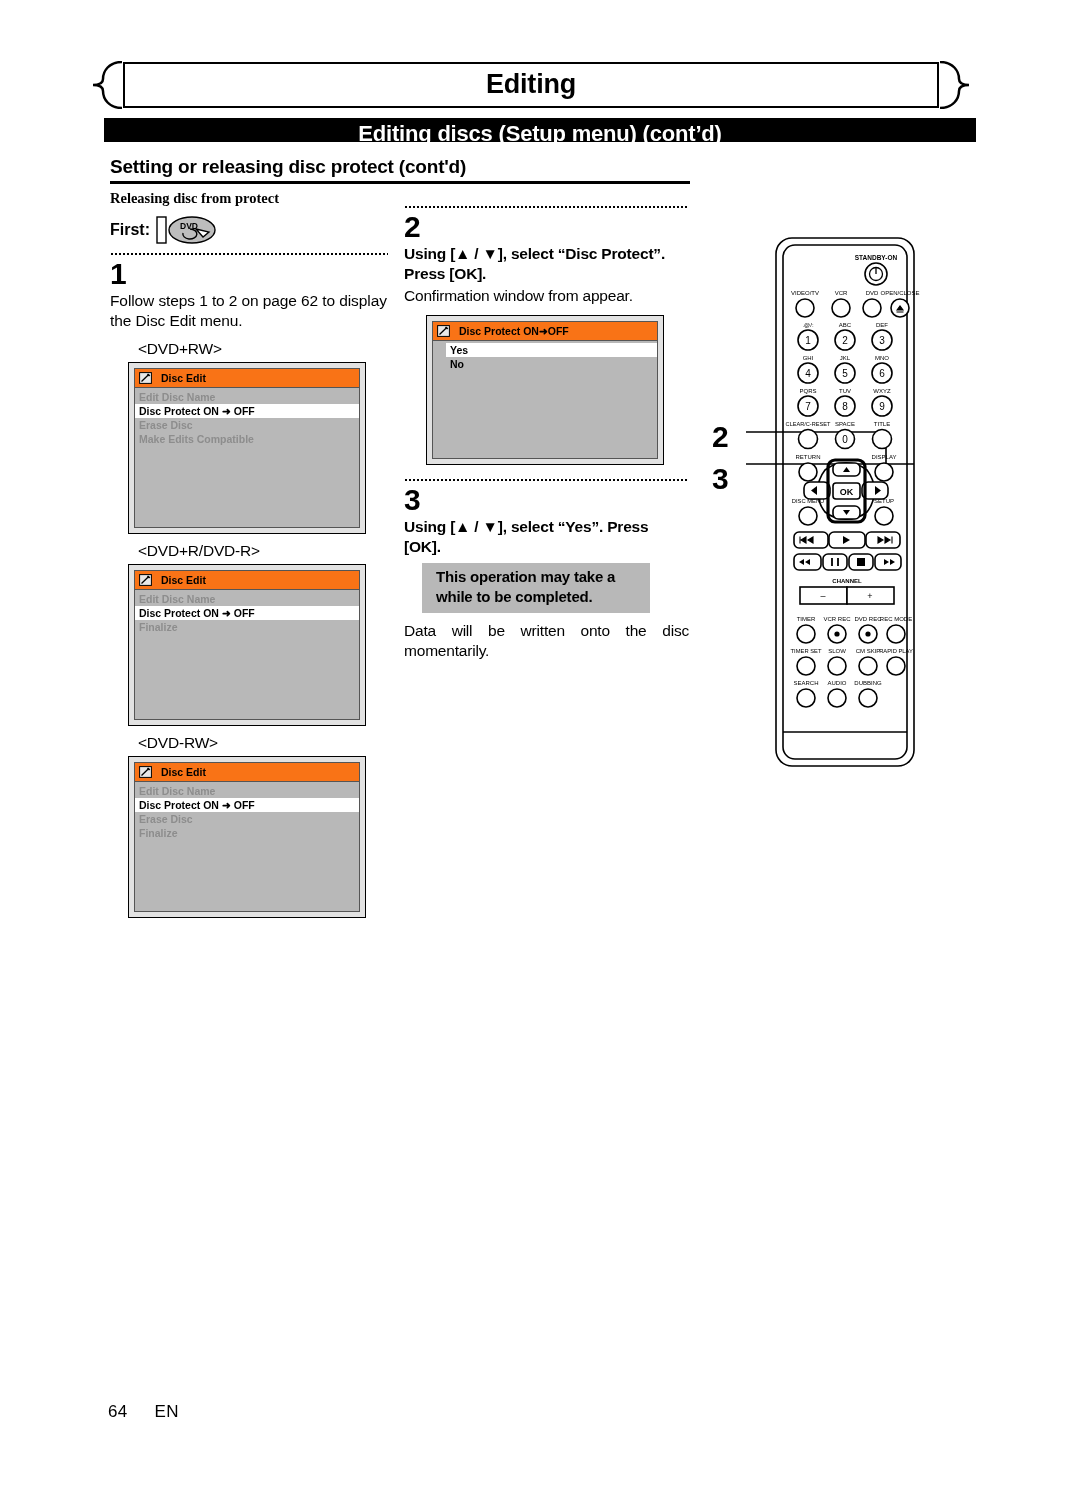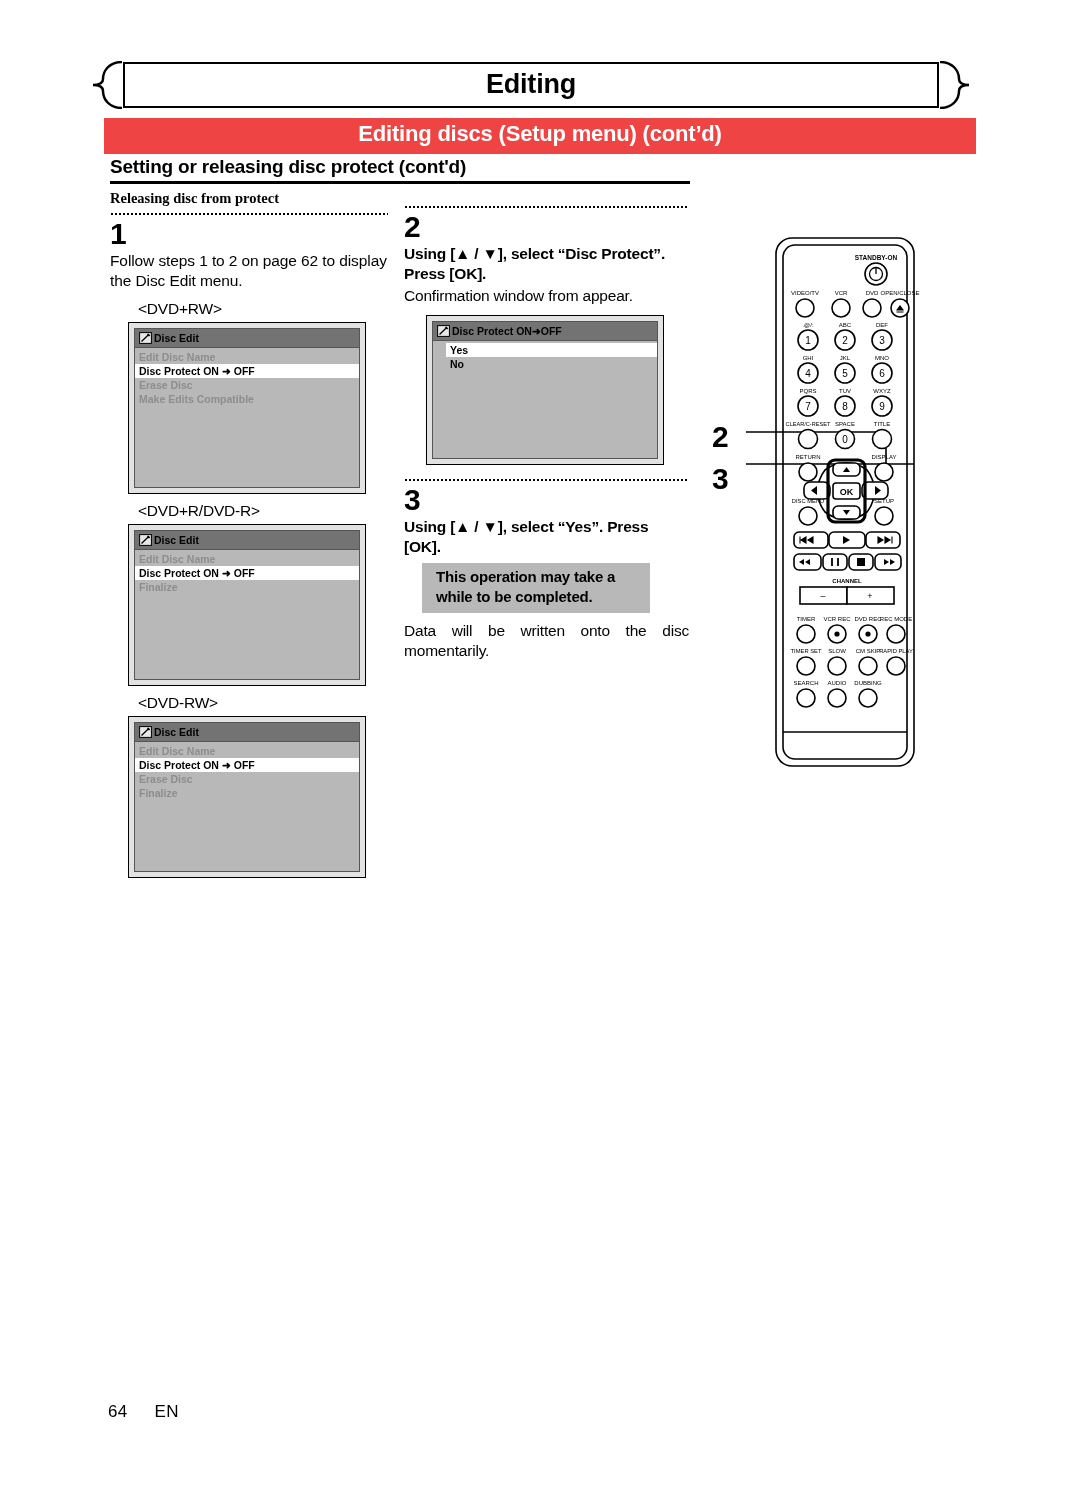--- a/index.html
+++ b/index.html
@@ -52,22 +52,22 @@
   }
   .ribbon-tail.left { left: -8px; }
   .ribbon-tail.right { right: -8px; }
 
   
   .section-bar {
     position: absolute;
     left: 104px;
     top: 118px;
     width: 872px;
-    height: 36px;
-    background: #ef4444;
+    height: 24px;
+    background: #000000;
   }
   .section-bar span {
     display: block;
     text-align: center;
     line-height: 32px;
     color: #ffffff;
     font-size: 22px;
     font-weight: bold;
     letter-spacing: -0.2px;
   }
@@ -145,25 +145,25 @@
   .osd {
     width: 238px;
     background: #e2e2e2;
     border: 1.5px solid #000;
     padding: 5px;
     margin-left: 18px;
   }
   .osd-inner { border: 1.5px solid #555; }
   .osd-title {
     height: 19px;
-    background: #737373;
+    background: #f97316;
     border-bottom: 1.5px solid #555;
     display: flex;
     align-items: center;
-    gap: 2px;
+    gap: 9px;
     padding-left: 4px;
   }
   .osd-title-text {
     font-size: 10.5px;
     font-weight: bold;
     color: #000;
   }
   .osd-ico { width: 13px; height: 12px; display: block; }
   .osd-body {
     background: #b8b8b8;
@@ -263,20 +263,30 @@
 
   <div class="subsection">
     <div class="sub-title">Setting or releasing disc protect (cont'd)</div>
     <div class="double-rule"></div>
   </div>
 
   <div class="col-left">
 
     <div class="lead-line">Releasing disc from protect</div>
 
+    <div class="first-row">
+      <div class="first-label">First:</div>
+      <svg class="disc-icon" viewBox="0 0 62 32">
+        <rect x="1" y="3" width="9" height="26" fill="#fff" stroke="#000" stroke-width="1.4"></rect>
+        <ellipse cx="36" cy="16" rx="23" ry="13" fill="#bdbdbd" stroke="#000" stroke-width="1.4"></ellipse>
+        <text x="33" y="15" font-family="'Liberation Sans',sans-serif" font-size="8.5" font-weight="bold" text-anchor="middle" fill="#000">DVD</text>
+        <path d="M27,19 a7,5 0 1,0 7,-4" fill="none" stroke="#000" stroke-width="1.4"></path>
+        <path d="M40,15 l13,3 l-6,5 z" fill="#fff" stroke="#000" stroke-width="1.3"></path>
+      </svg>
+    </div>
 
     <div class="dots-rule"></div>
     <div class="step-num">1</div>
     <div class="body-text">Follow steps 1 to 2 on page 62 to display the Disc Edit menu.</div>
 
     <div class="disc-type">&lt;DVD+RW&gt;</div>
     <div class="osd" style="height:172px;">
       <div class="osd-inner" style="height:100%;">
         <div class="osd-title">
           <svg class="osd-ico" viewBox="0 0 13 12">

